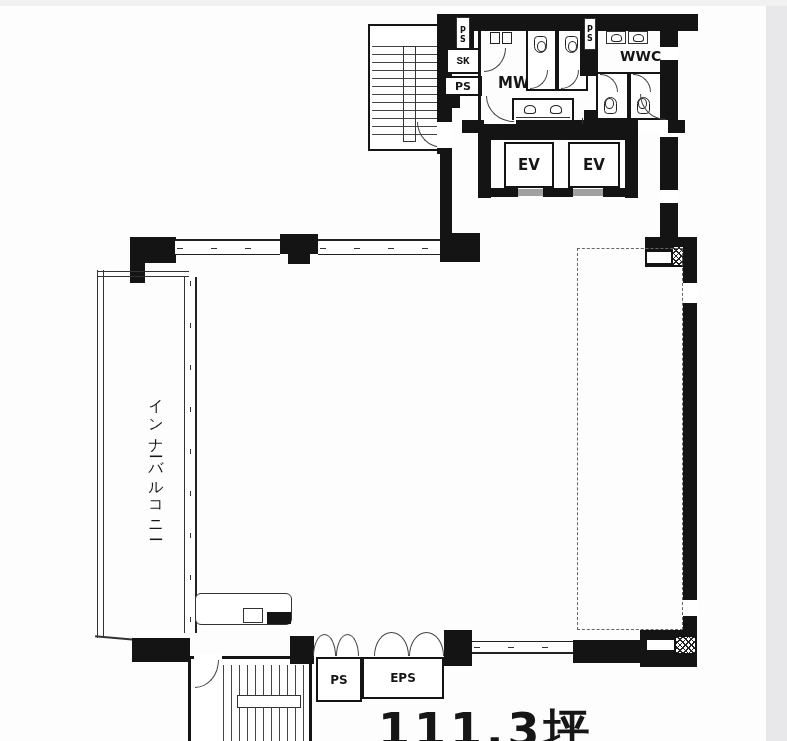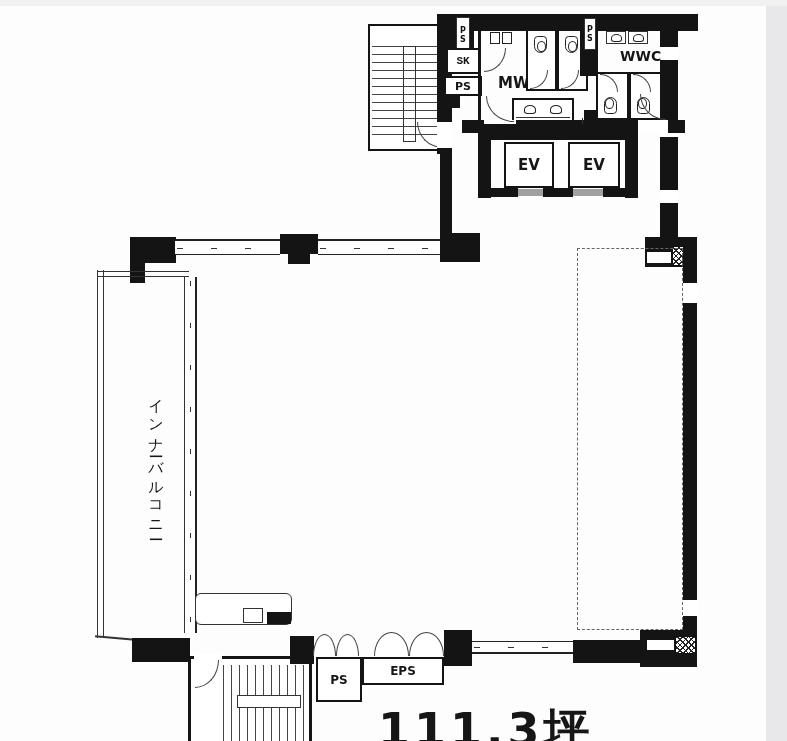--- a/index.html
+++ b/index.html
@@ -177,21 +177,21 @@
   <div class="arc br" style="left:195px;top:660px;width:24px;height:28px;"></div>
 
   <div class="w" style="left:290px;top:636px;width:24px;height:28px;"></div>
 
   <div class="arch" style="left:313px;top:634px;width:23px;height:22px;"></div>
   <div class="arch" style="left:336px;top:634px;width:23px;height:22px;"></div>
   <div class="arch" style="left:374px;top:632px;width:35px;height:24px;"></div>
   <div class="arch" style="left:409px;top:632px;width:35px;height:24px;"></div>
 
   <div class="room cent lab" style="left:316px;top:657px;width:46px;height:45px;font-size:12px;">PS</div>
-  <div class="room cent lab" style="left:362px;top:657px;width:82px;height:28px;font-size:12px;">EPS</div>
+  <div class="room cent lab" style="left:362px;top:657px;width:82px;height:42px;font-size:12px;">EPS</div>
 
   <div class="w" style="left:444px;top:630px;width:28px;height:36px;"></div>
   <div class="winh" style="left:472px;top:641px;width:102px;height:13px;border-top:1px solid #222;border-bottom:2px solid #222;">
       <div class="ticksh"></div>
     </div>
   <div class="w" style="left:573px;top:640px;width:70px;height:23px;"></div>
   <div class="w" style="left:640px;top:630px;width:57px;height:37px;"></div>
   <div class="white" style="left:647px;top:640px;width:27px;height:10px;"></div>
   <div class="hatch" style="left:675px;top:636px;width:21px;height:18px;"></div>
 

